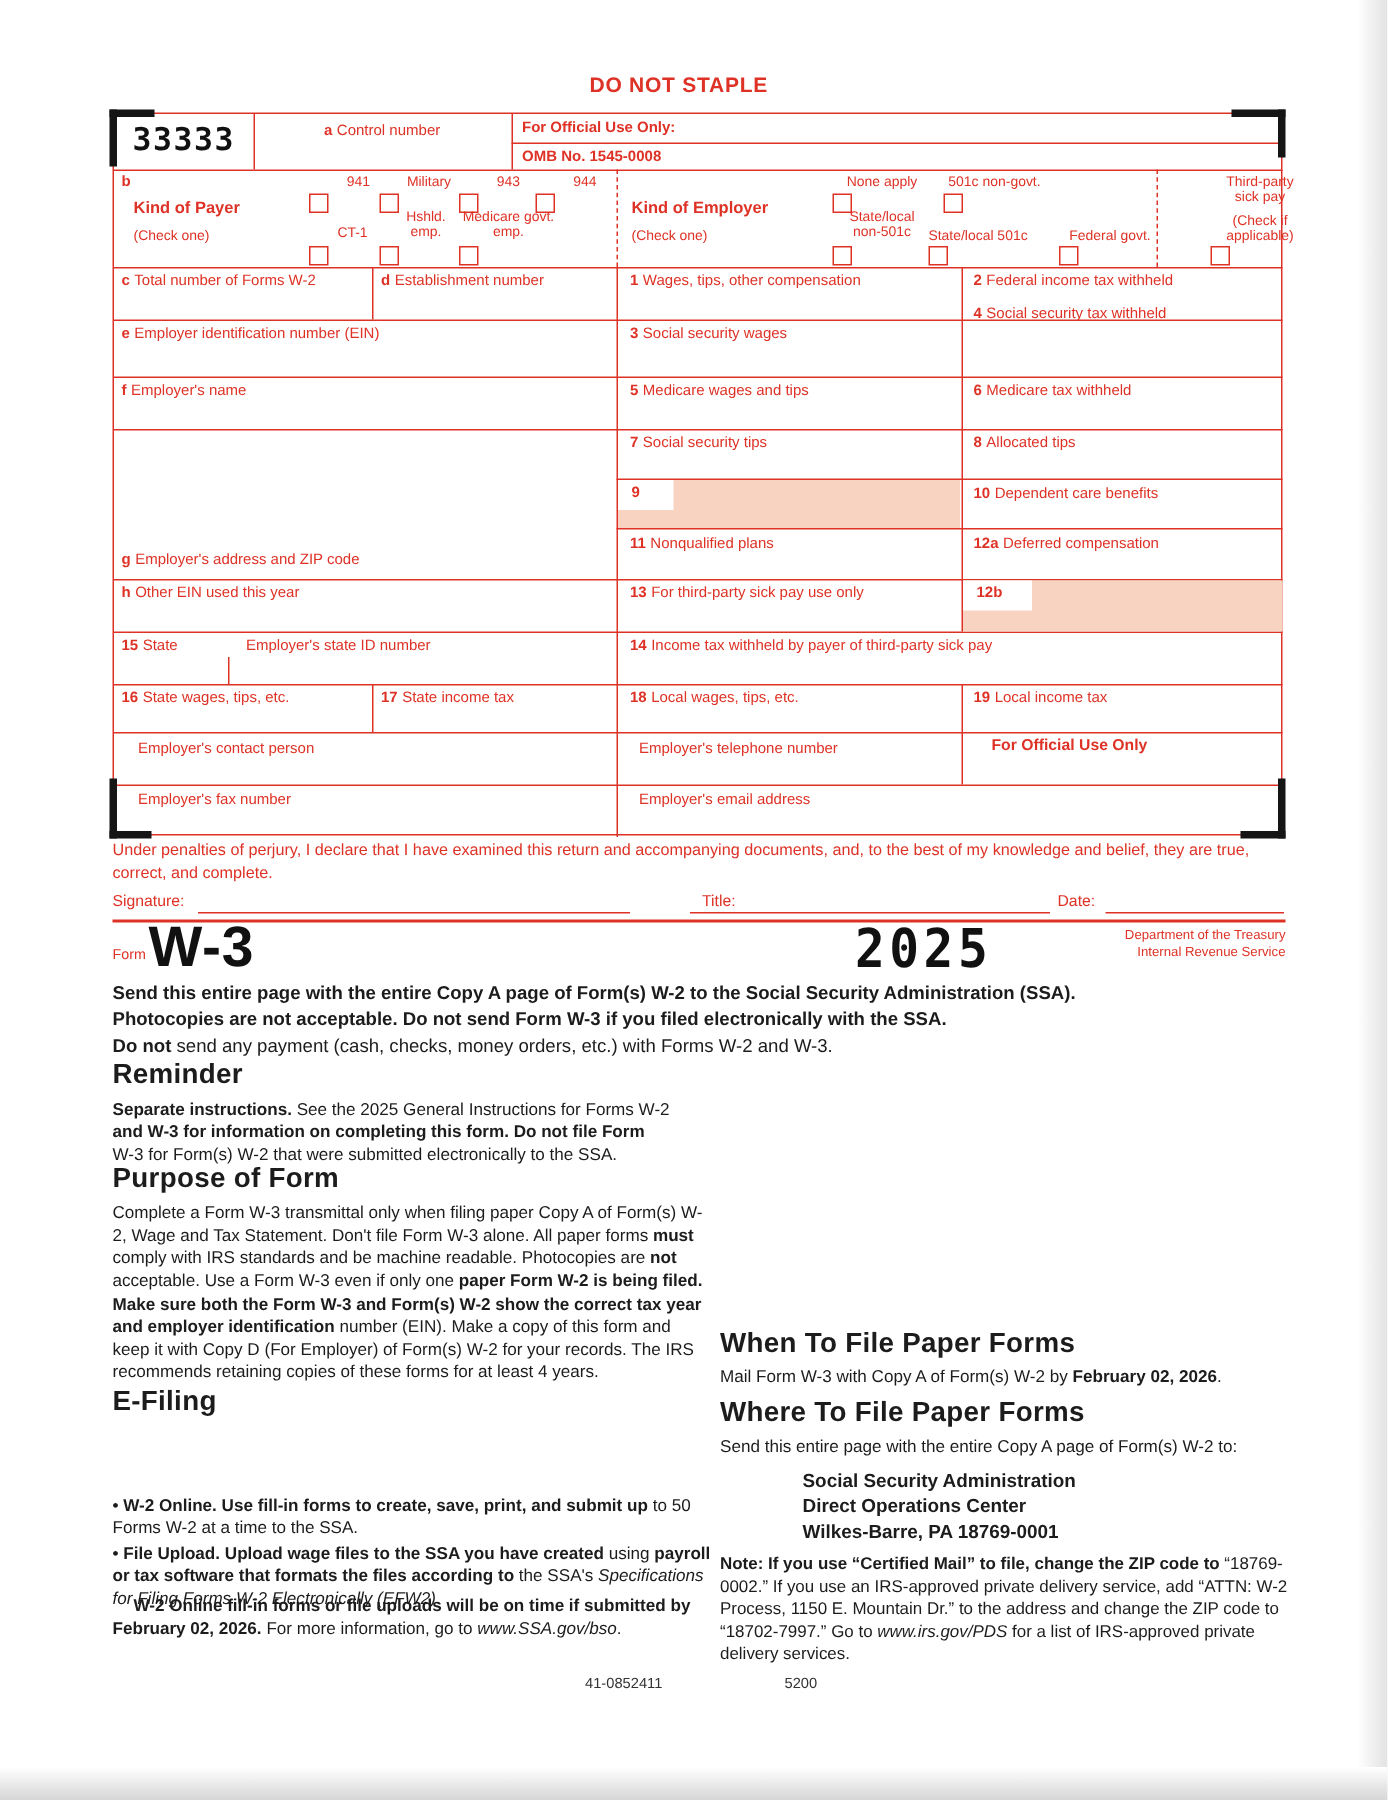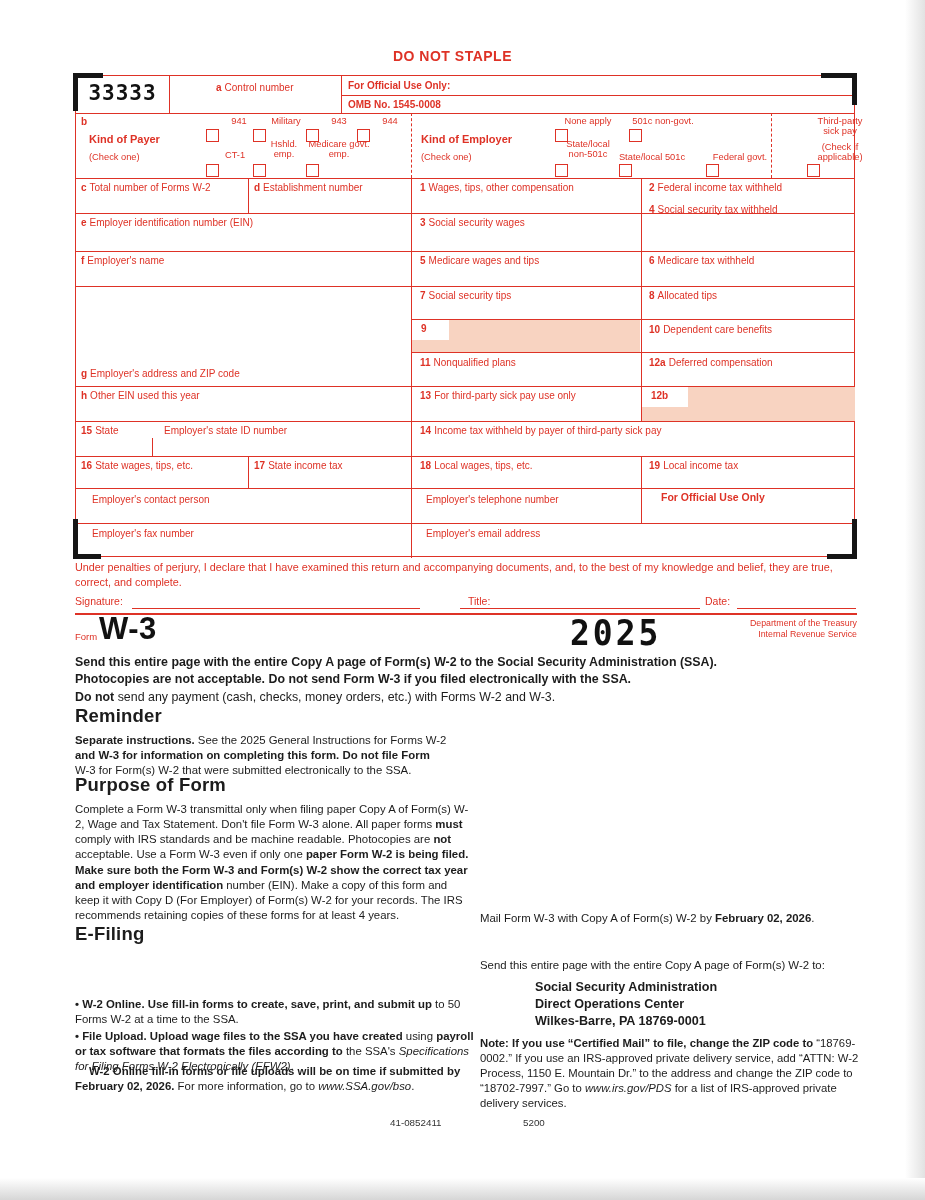--- a/index.html
+++ b/index.html
@@ -25,21 +25,21 @@
   .optlbl{position:absolute;font-size:9.3px;color:var(--red);text-align:center;line-height:1.12;white-space:normal;margin-left:26px;}
   .shade{position:absolute;background:var(--shade);}
   .chip{position:absolute;background:#ffffff;font-size:10px;font-weight:bold;color:var(--red);padding:3px 0 0 9px;}
   .bracket{position:absolute;border:0 solid #151515;}
   .mono{font-family:"DejaVu Sans Mono",monospace;}
   .perjury{position:absolute;left:75px;top:560px;width:782px;font-size:10.8px;color:var(--red);line-height:1.35;}
   .siglbl{position:absolute;font-size:10.5px;color:var(--red);}
   .sigline{position:absolute;height:1px;background:var(--red);}
   .hr-red{position:absolute;height:1.5px;background:var(--red);}
   .title-form{position:absolute;color:var(--red);font-size:9.5px;}
-  .title-w3{position:absolute;color:#111;font-weight:bold;font-size:31px;letter-spacing:.5px;}
+  .title-w3{position:absolute;color:#111;font-weight:bold;font-size:38px;letter-spacing:.5px;}
   .title-main{position:absolute;color:var(--red);font-weight:bold;font-size:19.5px;letter-spacing:.2px;}
   .title-year{position:absolute;color:#111;font-weight:bold;font-size:33px;letter-spacing:3px;transform:scaleY(1.08);}
   .treasury{position:absolute;text-align:right;color:var(--red);font-size:8.8px;line-height:1.3;}
   .blackp{position:absolute;color:var(--ink);font-size:12.4px;line-height:1.35;}
   .h2{position:absolute;color:var(--ink);font-weight:bold;font-size:18.5px;letter-spacing:.2px;}
   .p{position:absolute;color:var(--ink);font-size:11.4px;line-height:1.33;}
   .addr{position:absolute;color:var(--ink);font-weight:bold;font-size:12.6px;line-height:1.35;}
   .footp{position:absolute;color:var(--ink);font-weight:bold;font-size:11.8px;width:925px;text-align:center;}
   .smallnum{position:absolute;color:#333;font-size:9.8px;}
   .seg-b{font-weight:bold;}
@@ -187,21 +187,23 @@
 
   <div class="h2" style="left:75px;top:705px;">Reminder</div>
   <div class="p" style="left:75px;top:733px;width:372px;"><span class="seg-b">Separate instructions. </span><span class="seg-n">See the 2025 General Instructions for Forms W-2 </span><span class="seg-b">and W-3 for information on completing this form. Do not file Form</span><span class="seg-n"> W-3 for Form(s) W-2 that were submitted electronically to the SSA.</span></div>
   <div class="h2" style="left:75px;top:774px;">Purpose of Form</div>
   <div class="p" style="left:75px;top:802px;width:400px;"><span class="seg-n">Complete a Form W-3 transmittal only when filing paper Copy A of Form(s) W-2, Wage and Tax Statement. Don't file Form W-3 alone. All paper forms </span><span class="seg-b">must</span><span class="seg-n"> comply with IRS standards and be machine readable. Photocopies are </span><span class="seg-b">not</span><span class="seg-n"> acceptable. Use a Form W-3 even if only one </span><span class="seg-b">paper Form W-2 is being filed. Make sure both the Form W-3 and Form(s) W-2 show the correct tax year and employer identification </span><span class="seg-n">number (EIN). Make a copy of this form and keep it with Copy D (For Employer) of Form(s) W-2 for your records. The IRS recommends retaining copies of these forms for at least 4 years.</span></div>
   <div class="h2" style="left:75px;top:923px;">E-Filing</div>
   <div class="p" style="left:75px;top:997px;width:392px;"><span class="seg-b">• W-2 Online. Use fill-in forms to create, save, print, and submit up</span><span class="seg-n"> to 50 Forms W-2 at a time to the SSA.</span></div>
   <div class="p" style="left:75px;top:1029px;width:400px;"><span class="seg-b">• File Upload. Upload wage files to the SSA you have created</span><span class="seg-n"> using </span><span class="seg-b">payroll or tax software that formats the files according to</span><span class="seg-n"> the SSA's </span><span class="seg-i">Specifications for Filing Forms W-2 Electronically (EFW2)</span><span class="seg-n">.</span></div>
   <div class="p indent" style="left:75px;top:1064px;width:400px;"><span class="seg-b">W-2 Online fill-in forms or file uploads will be on time if submitted by February 02, 2026.</span><span class="seg-n"> For more information, go to </span><span class="seg-i">www.SSA.gov/bso</span><span class="seg-n">.</span></div>
 
+  <div class="h2" style="left:480px;top:884px;">When To File Paper Forms</div>
   <div class="p" style="left:480px;top:911px;width:378px;"><span class="seg-n">Mail Form W-3 with Copy A of Form(s) W-2 by </span><span class="seg-b">February 02, 2026</span><span class="seg-n">.</span></div>
+  <div class="h2" style="left:480px;top:930px;">Where To File Paper Forms</div>
   <div class="p" style="left:480px;top:958px;width:378px;"><span class="seg-n">Send this entire page with the entire Copy A page of Form(s) W-2 to:</span></div>
   <div class="addr" style="left:535px;top:979px;">
     <div>Social Security Administration</div>
     <div>Direct Operations Center</div>
     <div>Wilkes-Barre, PA 18769-0001</div>
   </div>
   <div class="p" style="left:480px;top:1036px;width:380px;font-size:11.3px;"><span class="seg-b">Note: If you use “Certified Mail” to file, change the ZIP code to</span><span class="seg-n"> “18769-0002.” If you use an IRS-approved private delivery service, add “ATTN: W-2 Process, 1150 E. Mountain Dr.” to the address and change the ZIP code to “18702-7997.” Go to </span><span class="seg-i">www.irs.gov/PDS</span><span class="seg-n"> for a list of IRS-approved private delivery services.</span></div>
 
   <span class="smallnum" style="left:390px;top:1117px;">41-0852411</span>
   <span class="smallnum" style="left:523px;top:1117px;">5200</span>

